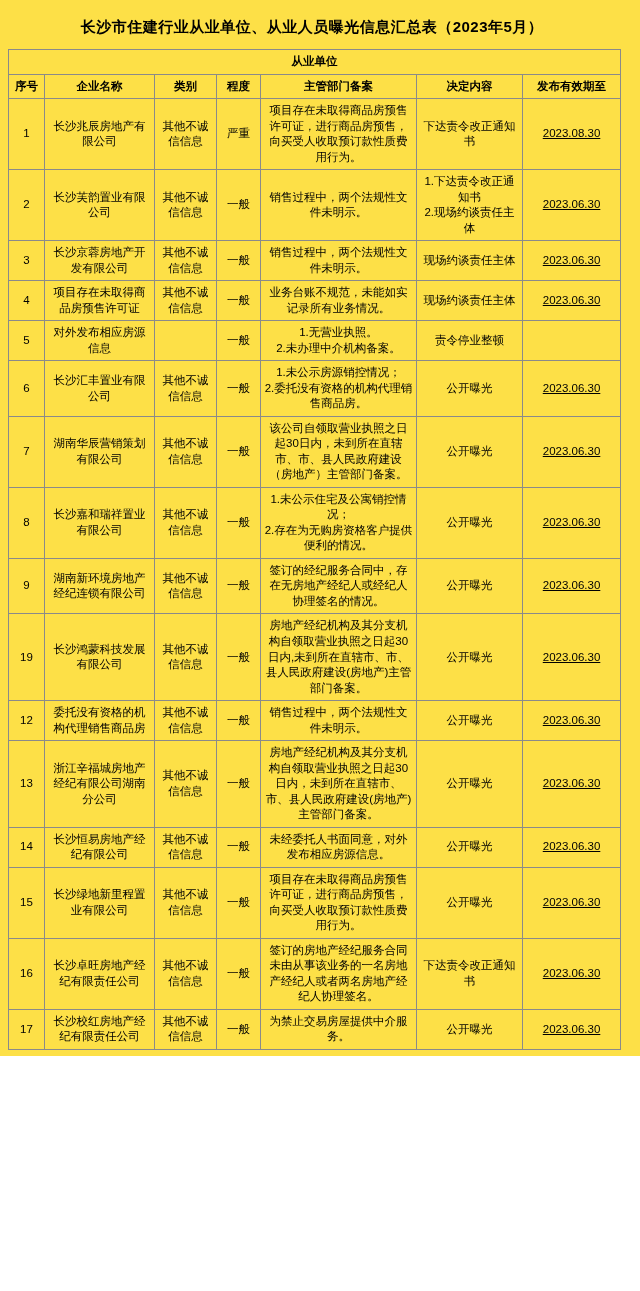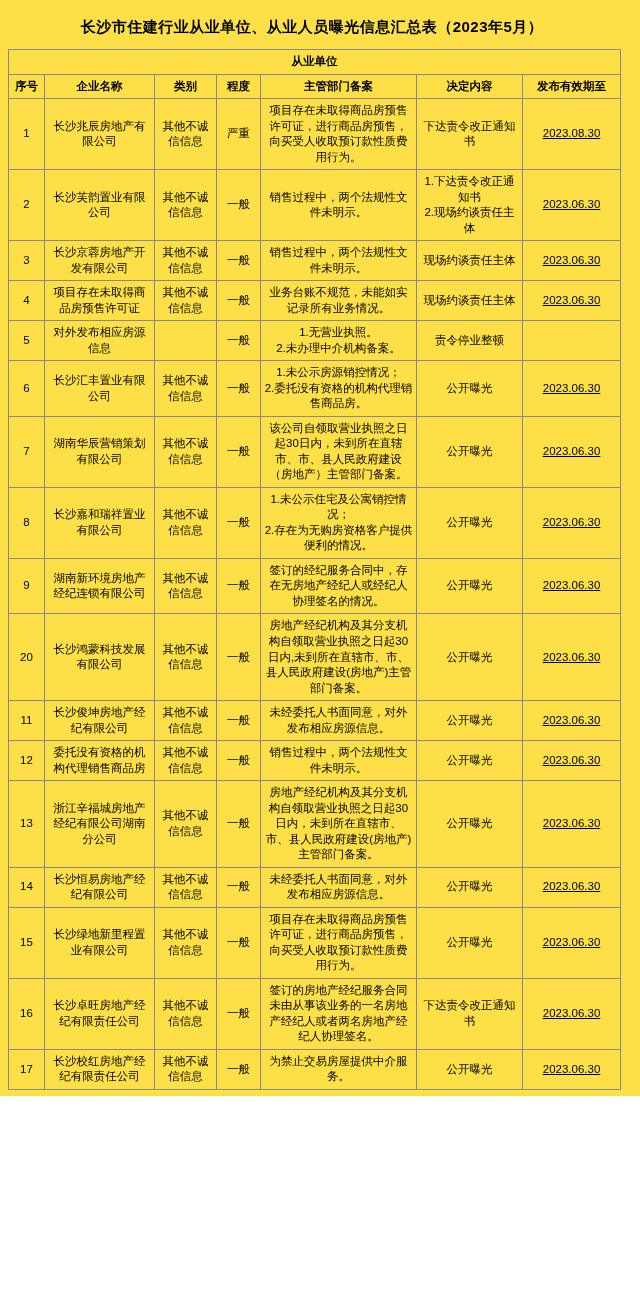--- a/index.html
+++ b/index.html
@@ -175,34 +175,25 @@
         <tr>
           <td>9</td>
           <td>湖南新环境房地产经纪连锁有限公司</td>
           <td>其他不诚信信息</td>
           <td>一般</td>
           <td class="desc">签订的经纪服务合同中，存在无房地产经纪人或经纪人协理签名的情况。</td>
           <td>公开曝光</td>
           <td class="nowrap-date">2023.06.30</td>
         </tr>
         <tr>
-          <td>20</td>
+          <td>19</td>
           <td>长沙鸿蒙科技发展有限公司</td>
           <td>其他不诚信信息</td>
           <td>一般</td>
           <td class="desc">房地产经纪机构及其分支机构自领取营业执照之日起30日内,未到所在直辖市、市、县人民政府建设(房地产)主管部门备案。</td>
-          <td>公开曝光</td>
-          <td class="nowrap-date">2023.06.30</td>
-        </tr>
-        <tr>
-          <td>11</td>
-          <td>长沙俊坤房地产经纪有限公司</td>
-          <td>其他不诚信信息</td>
-          <td>一般</td>
-          <td class="desc">未经委托人书面同意，对外发布相应房源信息。</td>
           <td>公开曝光</td>
           <td class="nowrap-date">2023.06.30</td>
         </tr>
         <tr>
           <td>12</td>
           <td>委托没有资格的机构代理销售商品房</td>
           <td>其他不诚信信息</td>
           <td>一般</td>
           <td class="desc">销售过程中，两个法规性文件未明示。</td>
           <td>公开曝光</td>

